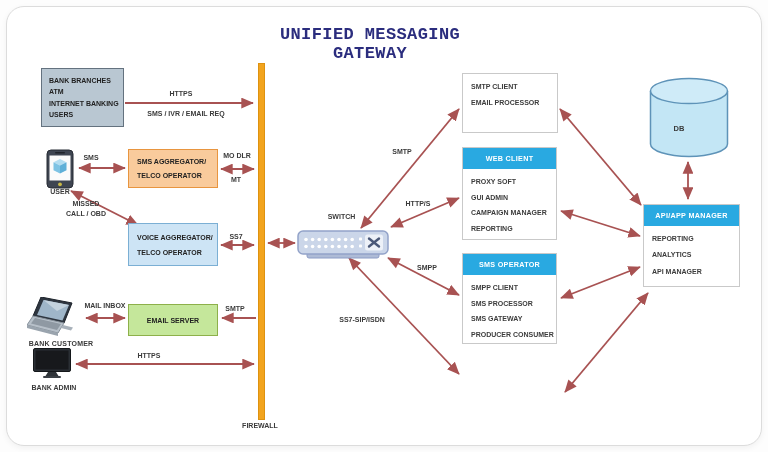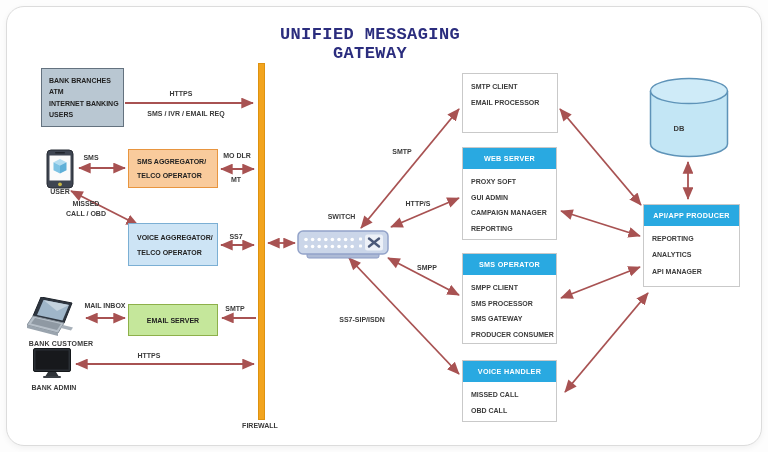--- a/index.html
+++ b/index.html
@@ -169,49 +169,42 @@
   </div>
 
   <div class="panel" id="email-handler">
     <div class="panel-items">
       <div class="panel-item">SMTP CLIENT</div>
       <div class="panel-item">EMAIL PROCESSOR</div>
     </div>
   </div>
 
   <div class="panel" id="web-server">
-    <div class="panel-header">WEB SERVER</div>
+    <div class="panel-header">WEB CLIENT</div>
     <div class="panel-items">
       <div class="panel-item">PROXY SOFT</div>
       <div class="panel-item">GUI ADMIN</div>
       <div class="panel-item">CAMPAIGN MANAGER</div>
       <div class="panel-item">REPORTING</div>
     </div>
   </div>
 
   <div class="panel" id="sms-handler">
     <div class="panel-header">SMS OPERATOR</div>
     <div class="panel-items">
       <div class="panel-item">SMPP CLIENT</div>
       <div class="panel-item">SMS PROCESSOR</div>
       <div class="panel-item">SMS GATEWAY</div>
       <div class="panel-item">PRODUCER CONSUMER</div>
     </div>
   </div>
 
-  <div class="panel" id="voice-handler">
-    <div class="panel-header">VOICE HANDLER</div>
-    <div class="panel-items">
-      <div class="panel-item">MISSED CALL</div>
-      <div class="panel-item">OBD CALL</div>
-    </div>
-  </div>
 
   <div class="panel" id="api-manager">
-    <div class="panel-header">API/APP PRODUCER</div>
+    <div class="panel-header">API/APP MANAGER</div>
     <div class="panel-items">
       <div class="panel-item">REPORTING</div>
       <div class="panel-item">ANALYTICS</div>
       <div class="panel-item">API MANAGER</div>
     </div>
   </div>
 
   <div class="icon" style="left:649px;top:77px;">
     <svg width="80" height="82" viewBox="0 0 80 82">
       <path d="M1.5,14 L1.5,67 A38.5,12.5 0 0 0 78.5,67 L78.5,14" fill="#C3E6F5" stroke="#5E93B8" stroke-width="1.5"></path>

